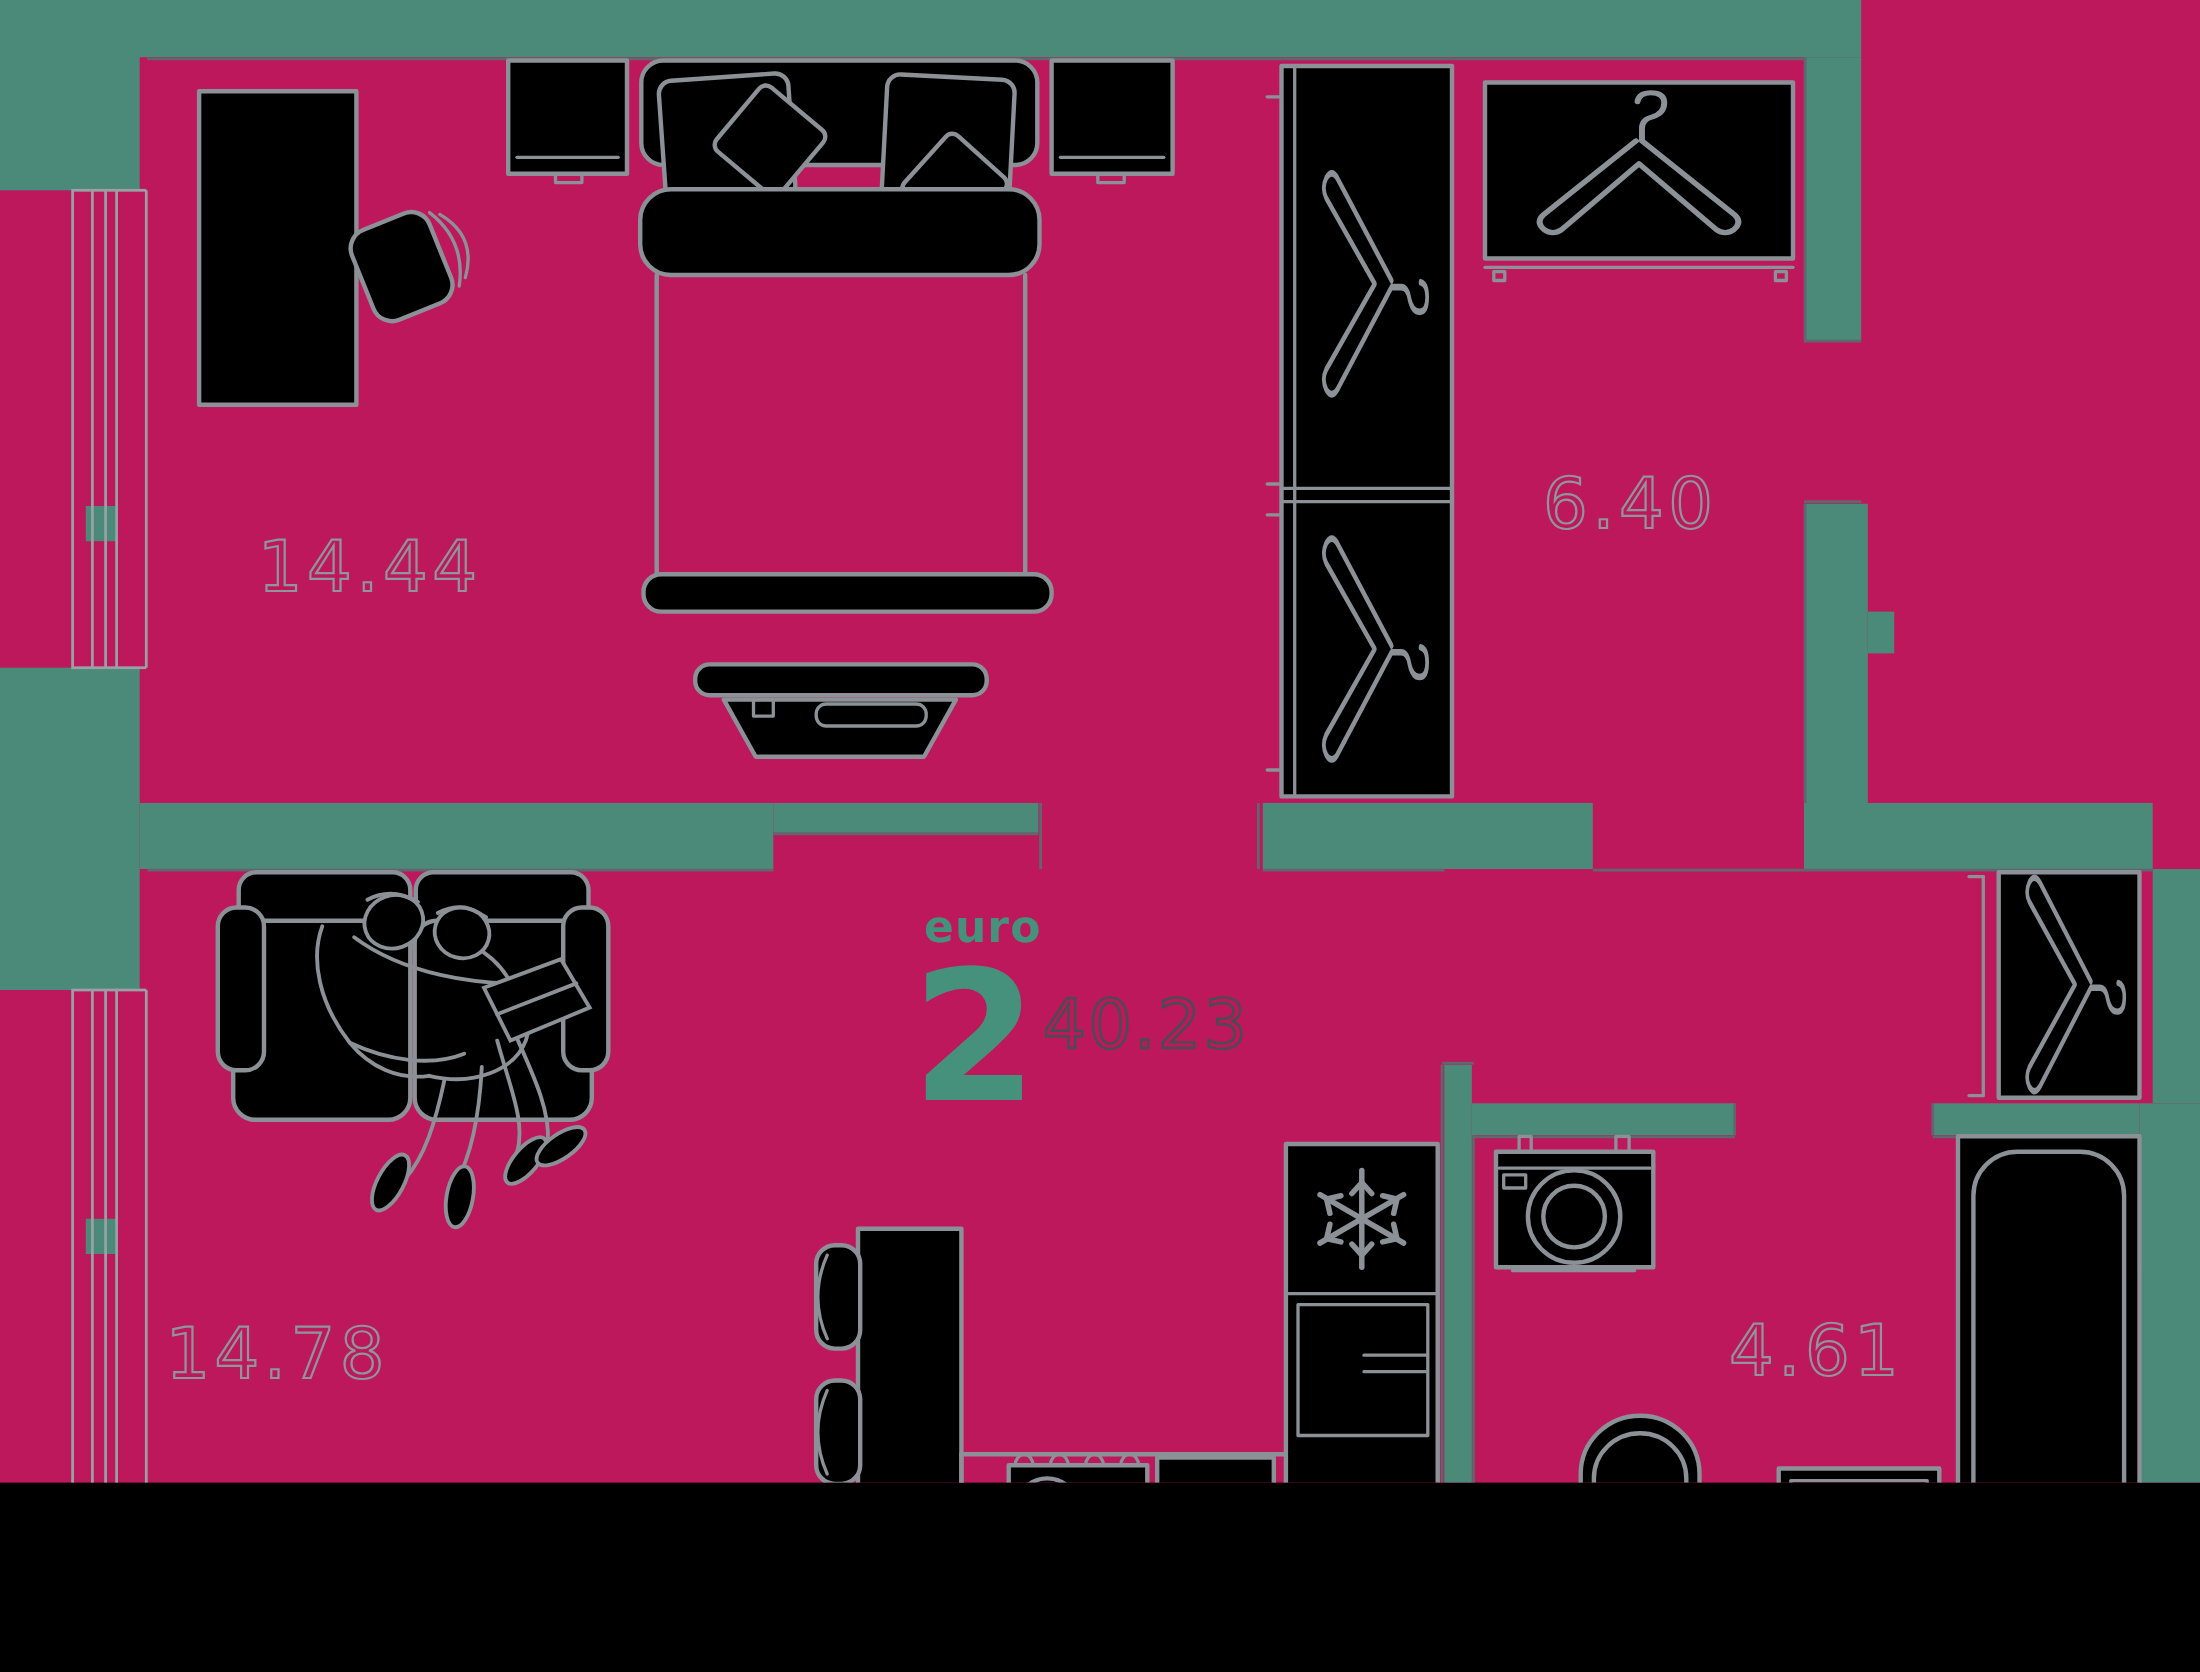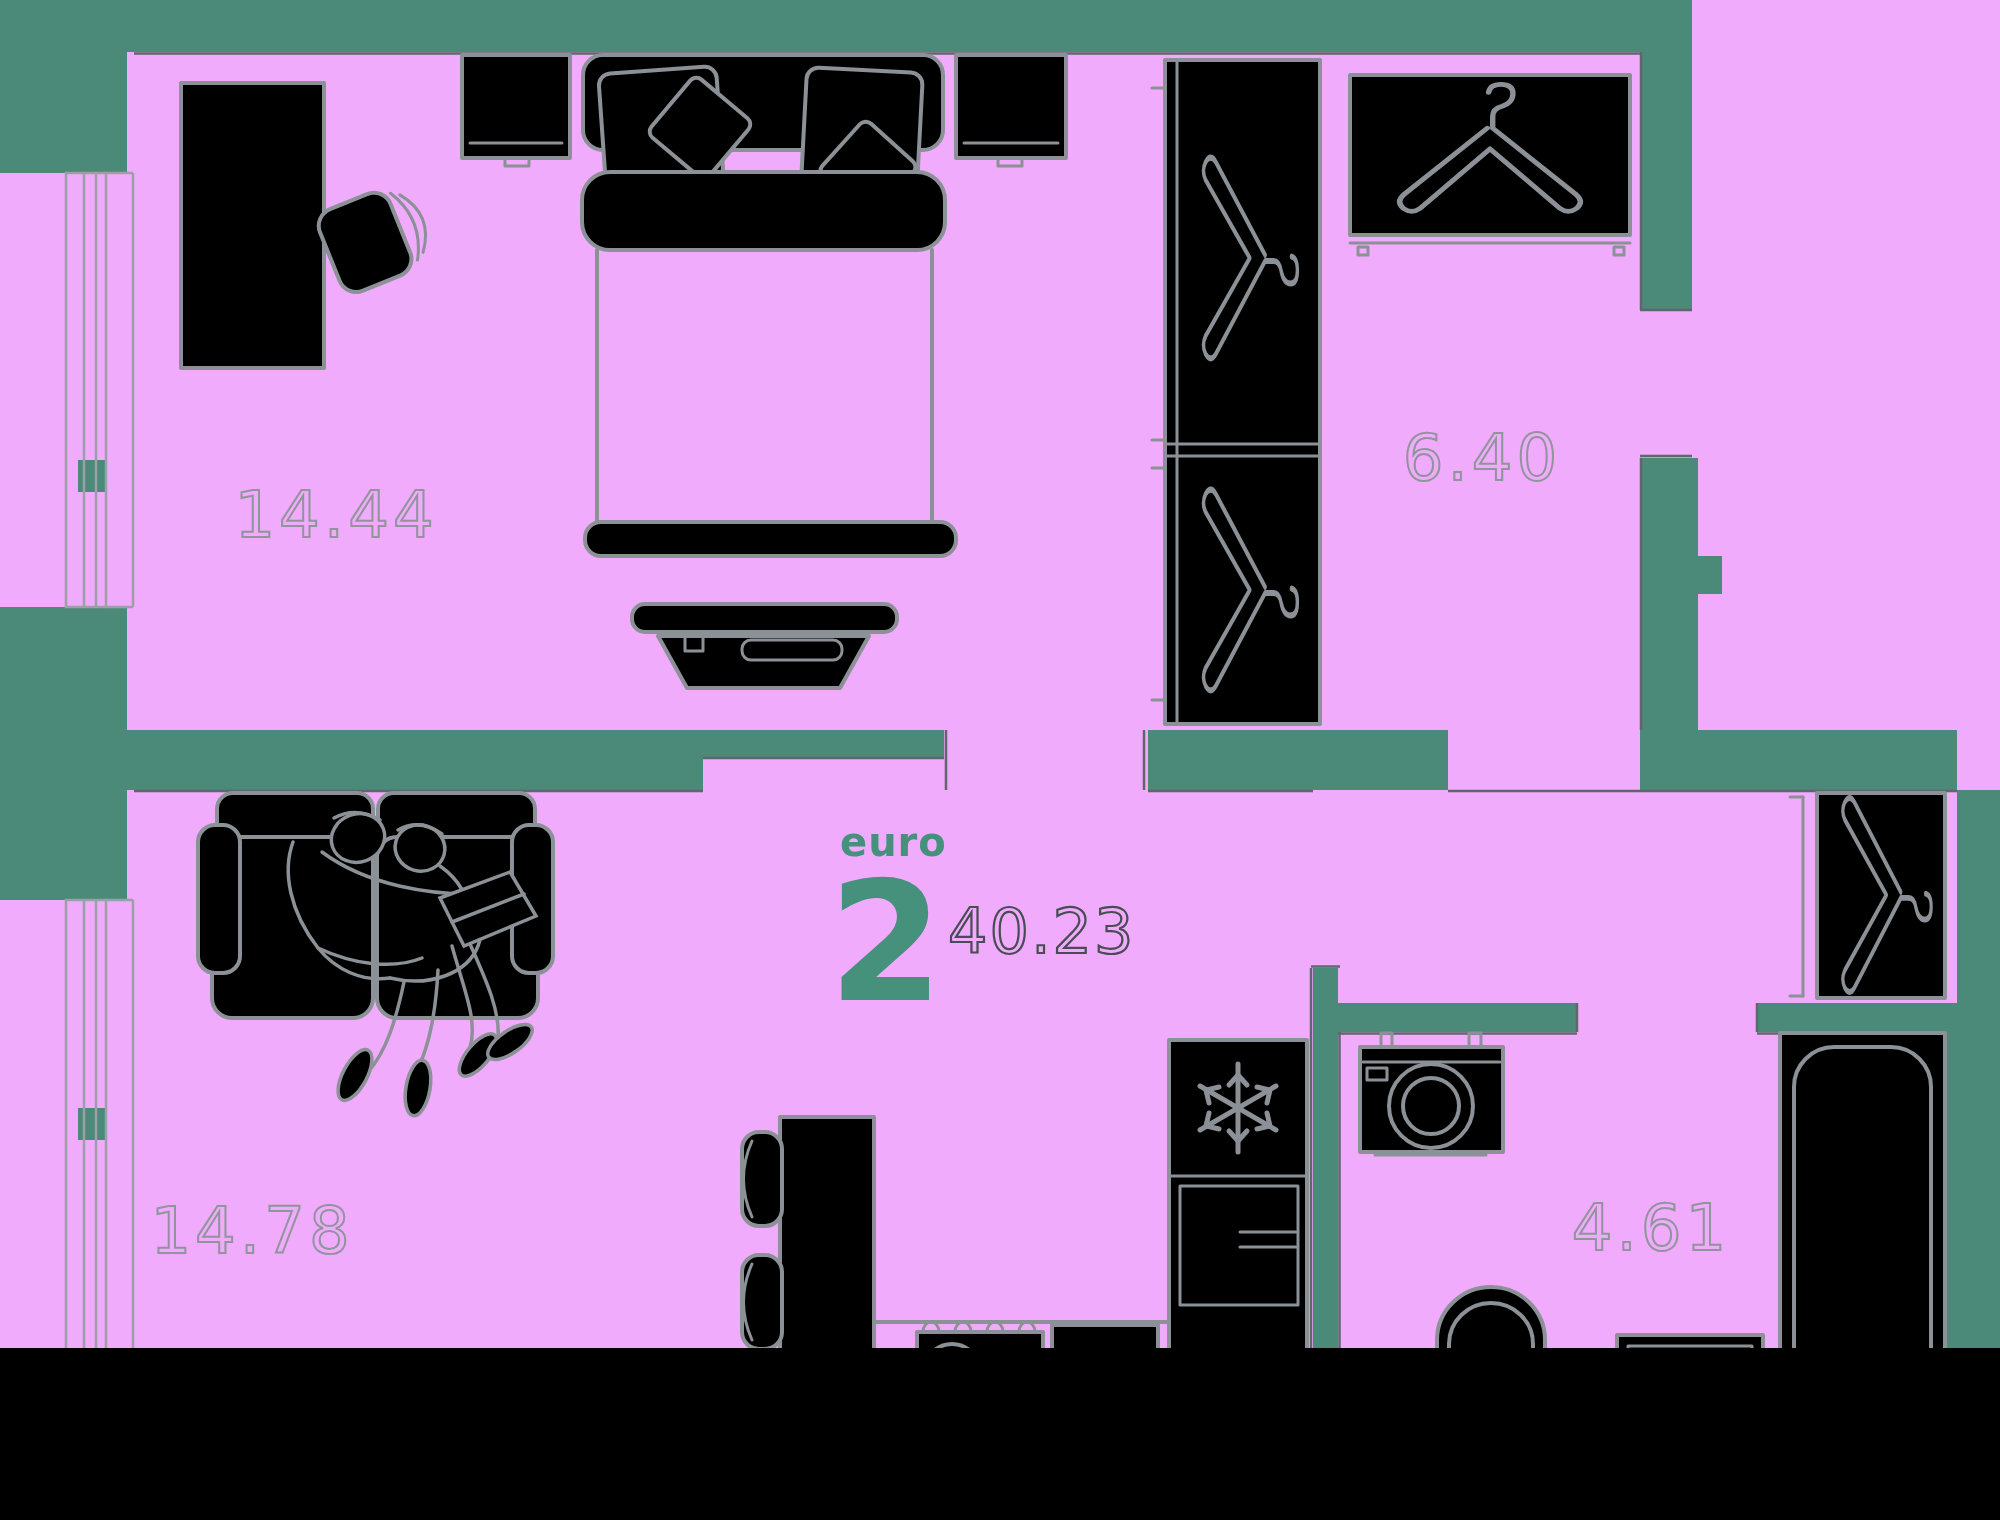--- a/index.html
+++ b/index.html
@@ -1,16 +1,16 @@
 <!DOCTYPE html>
 <html><head>
 <meta charset="utf-8">
 <style>
   html,body{margin:0;padding:0;background:#000;}
-  .stage{position:relative;width:2000px;height:1348px;background:#f0abfc;overflow:hidden;
+  .stage{position:relative;width:2000px;height:1348px;background:#be185d;overflow:hidden;
          font-family:"DejaVu Sans","Liberation Sans",sans-serif;}
   svg{display:block}
   text{font-family:"DejaVu Sans","Liberation Sans",sans-serif;}
   .area-label{fill:none;stroke:#8f959a;stroke-width:2;font-size:64px;letter-spacing:4px;font-weight:400;}
   .total-label{fill:none;stroke:#474d52;stroke-width:2.2;font-size:62px;letter-spacing:2px;font-weight:400;}
   .accent-word{fill:#45917c;font-size:40px;font-weight:700;letter-spacing:1px;}
   .accent-big{fill:#45917c;font-size:165px;font-weight:700;}
   .furn{fill:#000;stroke:#8b9196;stroke-width:4;stroke-linejoin:round;stroke-linecap:round;}
   .furn-open{fill:none;stroke:#8b9196;stroke-width:4;stroke-linejoin:round;stroke-linecap:round;}
   .furn-thin{fill:none;stroke:#8b9196;stroke-width:3;stroke-linejoin:round;stroke-linecap:round;}

